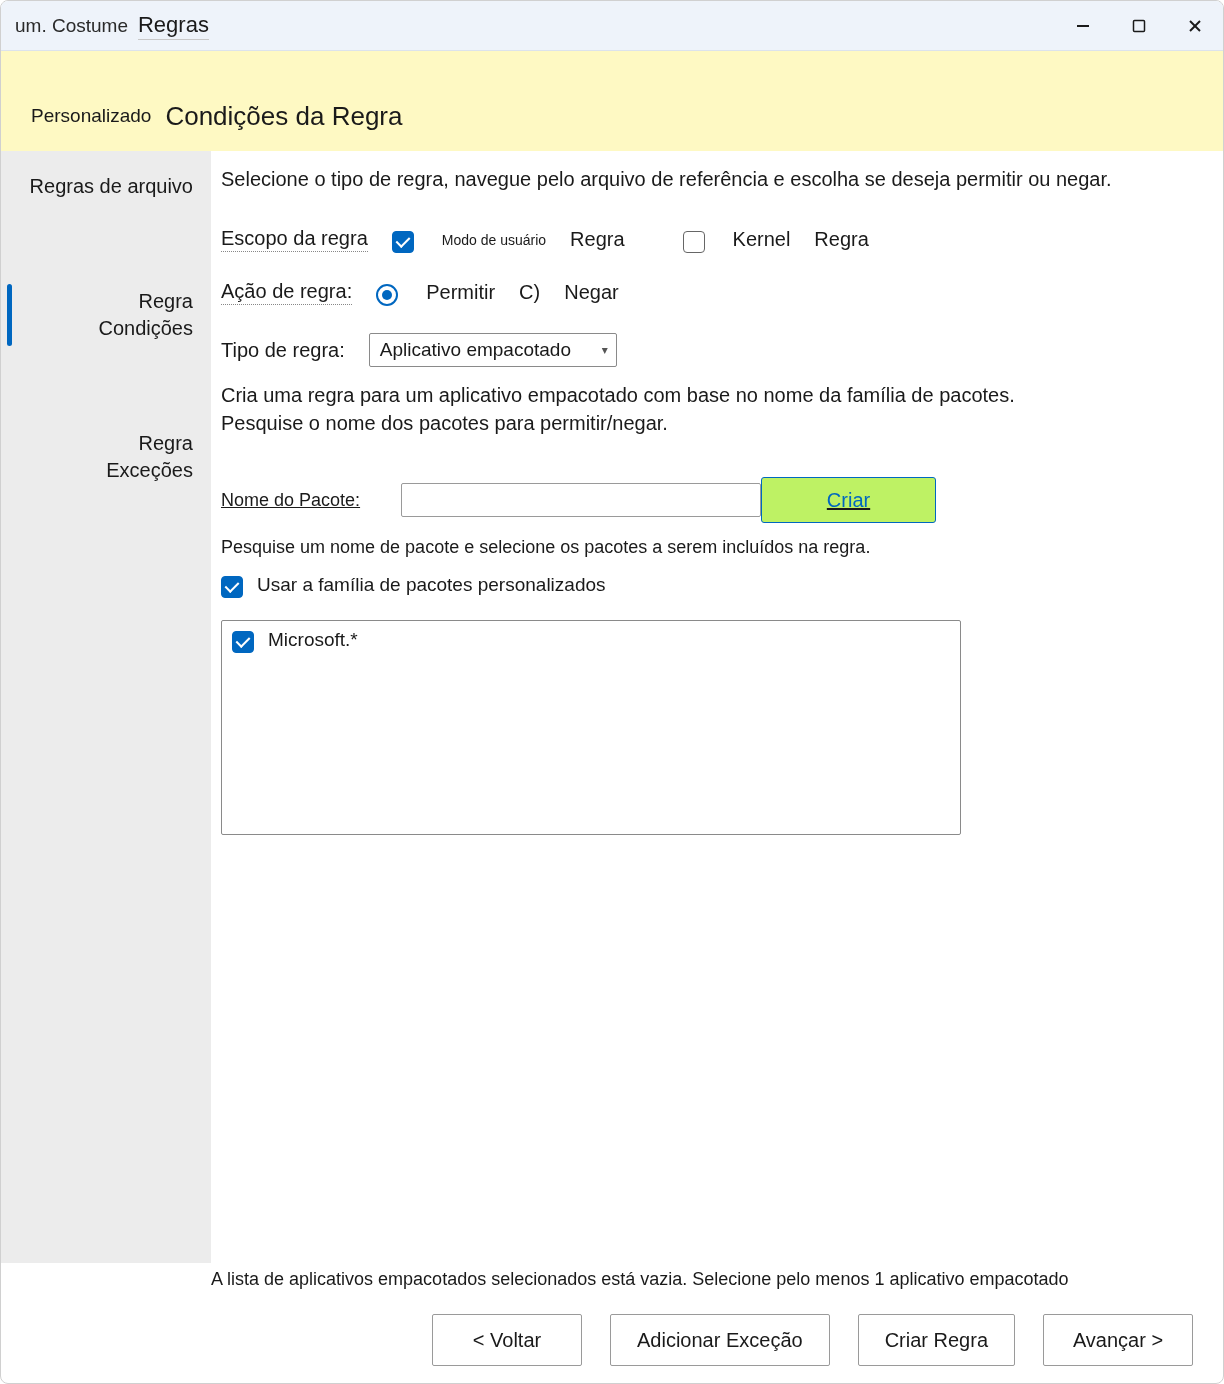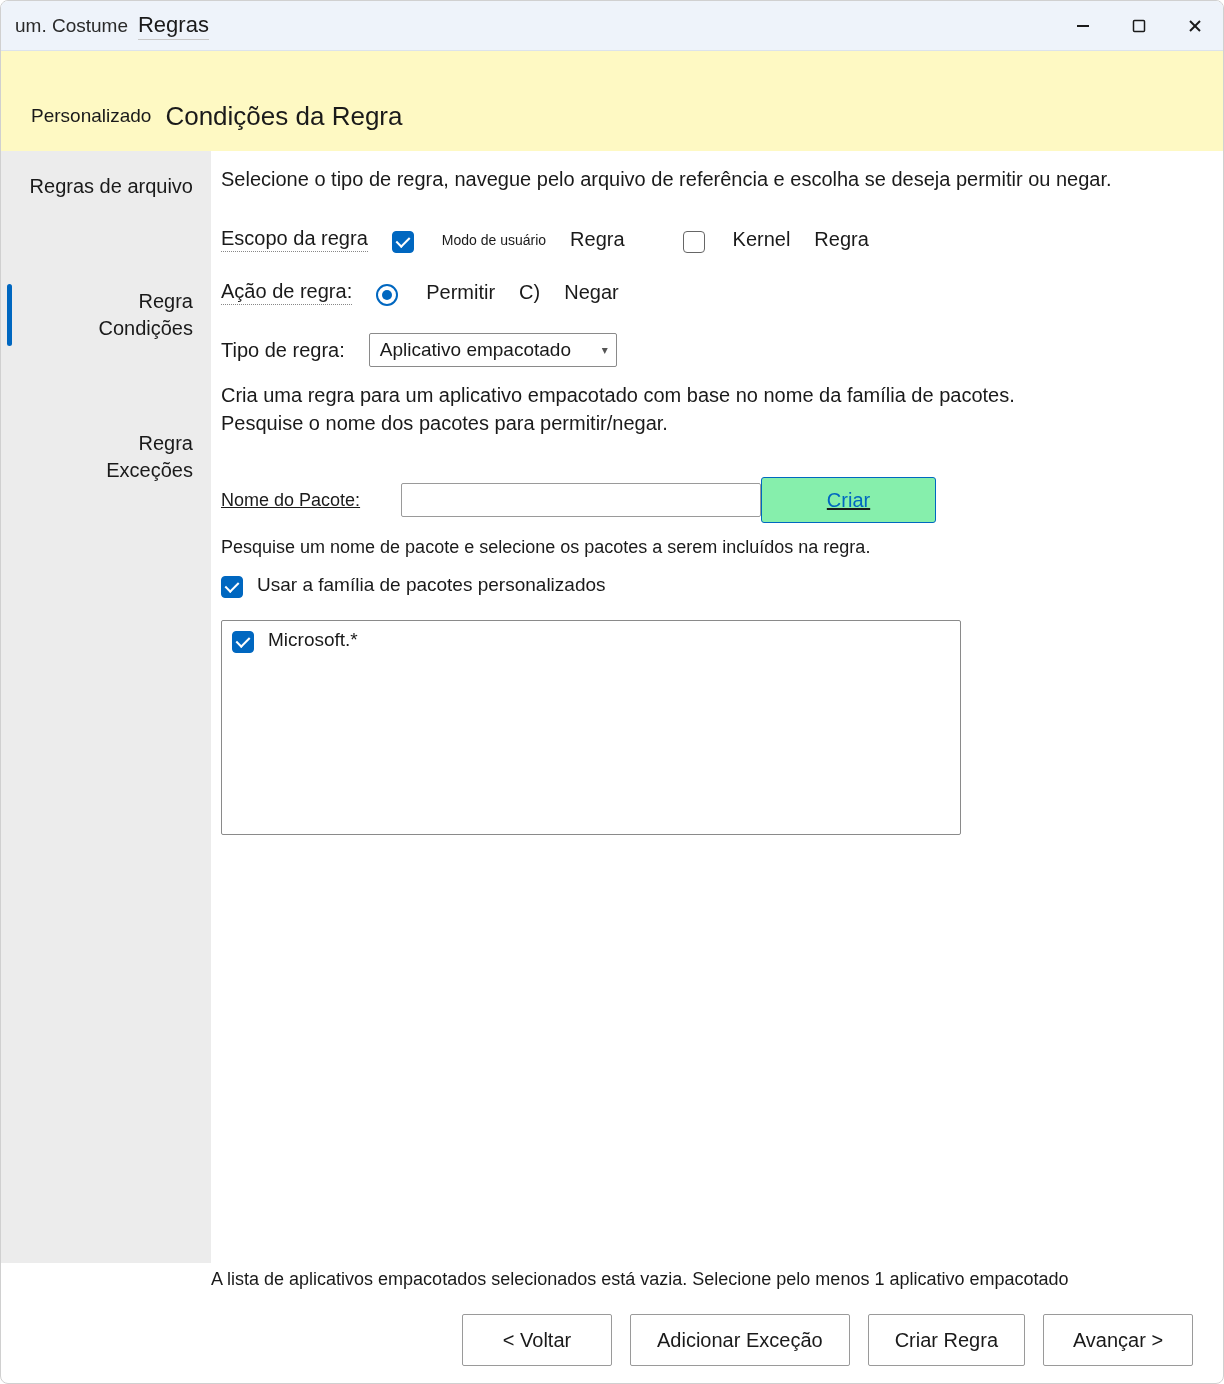--- a/index.html
+++ b/index.html
@@ -114,36 +114,36 @@
   .pkgrow{
     display:grid; grid-template-columns: 180px 360px 200px; align-items:center; 
     margin-bottom:14px;
     text-decoration:underline;
   }
   .pkgrow .lbl{ font-size:18px; }
   .pkgrow input[type=text]{
     height:34px; border:1px solid #9a9a9a; border-radius:2px; font-size:18px; padding:0 8px; width:100%;
   }
   .btn-outline{
-    height:46px; width:175px; border:1.5px solid #0067c0; color:#0067c0; background:#86efac;
+    height:46px; width:175px; border:1.5px solid #0067c0; color:#0067c0; background:#bef264;
     font-size:20px; border-radius:3px;
   }
   .hint{ font-size:18px; color:#1a1a1a; margin: 10px 0 16px 0;}
   .chkline{ display:flex; align-items:center; gap:10px; font-size:19px; margin-bottom:24px;}
   .listbox{
     width:740px; height:215px; border:1px solid #8a8a8a; border-radius:2px; padding:8px 10px;
   }
   .listitem{ display:flex; align-items:center; gap:10px; font-size:19px;}
   
   .footer{
     grid-column: 1 / 3; grid-row: 3;
     padding: 0 30px 20px 210px;
   }
   .footer .warn{ font-size:18px; margin: 6px 0 24px 0;}
-  .footer .btnbar{ display:flex; gap:18px; justify-content:flex-end;}
+  .footer .btnbar{ display:flex; gap:28px; justify-content:flex-end;}
   .footer button{
     height:52px; padding:0 26px; min-width:150px;
     border:1px solid #9a9a9a; background:#fff; color:#1a1a1a;
     font-size:20px; border-radius:2px;
   }
 </style>
 </head>
 <body>
 
 <div class="window">

